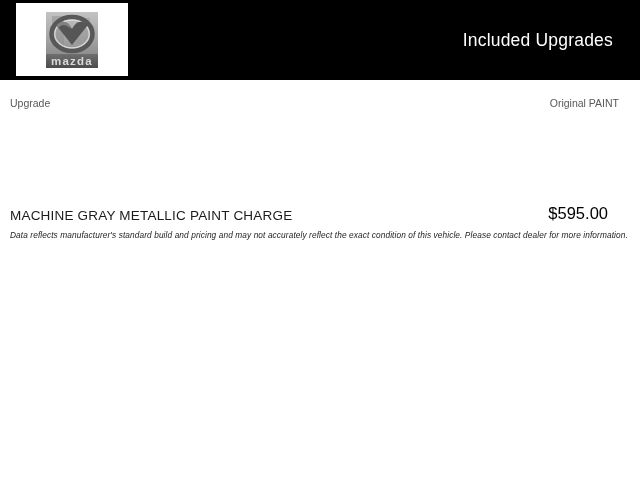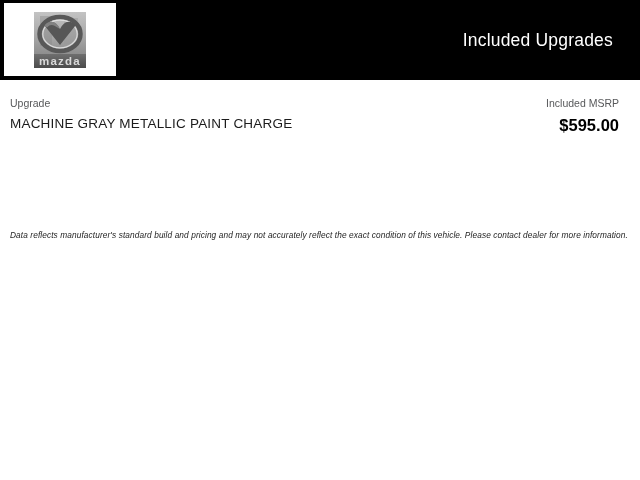--- a/index.html
+++ b/index.html
@@ -16,21 +16,21 @@
     overflow: hidden;
   }
   
   .header {
     position: relative;
     width: 640px; height: 80px;
     background: #000000;
   }
   .logo-box {
     position: absolute;
-    left: 4px; top: 3px;
+    left: 16px; top: 3px;
     width: 112px; height: 73px;
     background: #ffffff;
     display: flex;
     align-items: center;
     justify-content: center;
   }
   .logo-svg { display: block; }
   .header-title {
     position: absolute;
     right: 27px; top: 0;
@@ -49,33 +49,33 @@
     align-items: flex-start;
   }
   .col-label {
     font-size: 10.5px;
     color: #57585a;
   }
   
   .row {
     box-sizing: border-box;
     height: 107px;
-    padding: 0 21px 0 10px;
+    padding: 0 32px 0 10px;
     display: flex;
-    align-items: flex-start;
+    align-items: flex-end;
     justify-content: space-between;
   }
   .upgrade-name {
     font-size: 13.5px;
     color: #1c1c1c;
     letter-spacing: 0.2px;
   }
   .price {
     font-size: 16.5px;
-    font-weight: bold;
+    font-weight: normal;
     color: #000000;
   }
   
   .disclaimer {
     margin-top: 7px;
     padding-left: 10px;
     font-size: 8.3px;
     font-style: italic;
     color: #1c1c1c;
     white-space: nowrap;
@@ -110,21 +110,21 @@
         <path d="M 26 17 Q 22.5 10.2 17.5 9.8 Q 13.5 9.5 10.5 13.5 L 13 15.5 Q 16 12 20 13.5 Z" fill="#8d8d8d" opacity="0.8"></path>
         <rect x="0" y="42" width="52" height="14" fill="url(#lgBand)"></rect>
         <text x="26" y="53" text-anchor="middle" font-family="Liberation Sans, sans-serif" font-size="11.5" font-weight="bold" letter-spacing="1.2" fill="#d9d9d9">mazda</text>
       </svg>
     </div>
     <div class="header-title">Included Upgrades</div>
   </header>
 
   <div class="col-header">
     <span class="col-label">Upgrade</span>
-    <span class="col-label">Included MSRP</span>
+    <span class="col-label">Original PAINT</span>
   </div>
 
   <div>
     <div class="row">
       <span class="upgrade-name">MACHINE GRAY METALLIC PAINT CHARGE</span>
       <span class="price">$595.00</span>
     </div>
   </div>
 
   <footer class="disclaimer">Data reflects manufacturer's standard build and pricing and may not accurately reflect the exact condition of this vehicle. Please contact dealer for more information.</footer>

